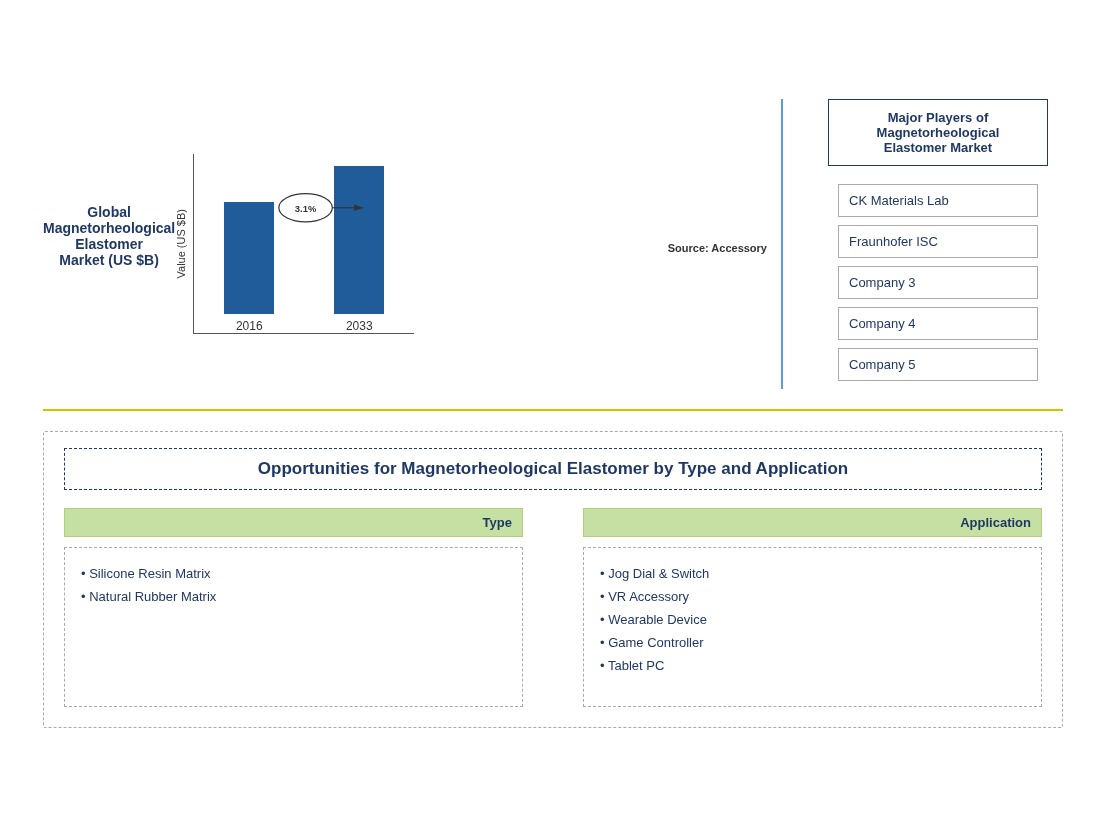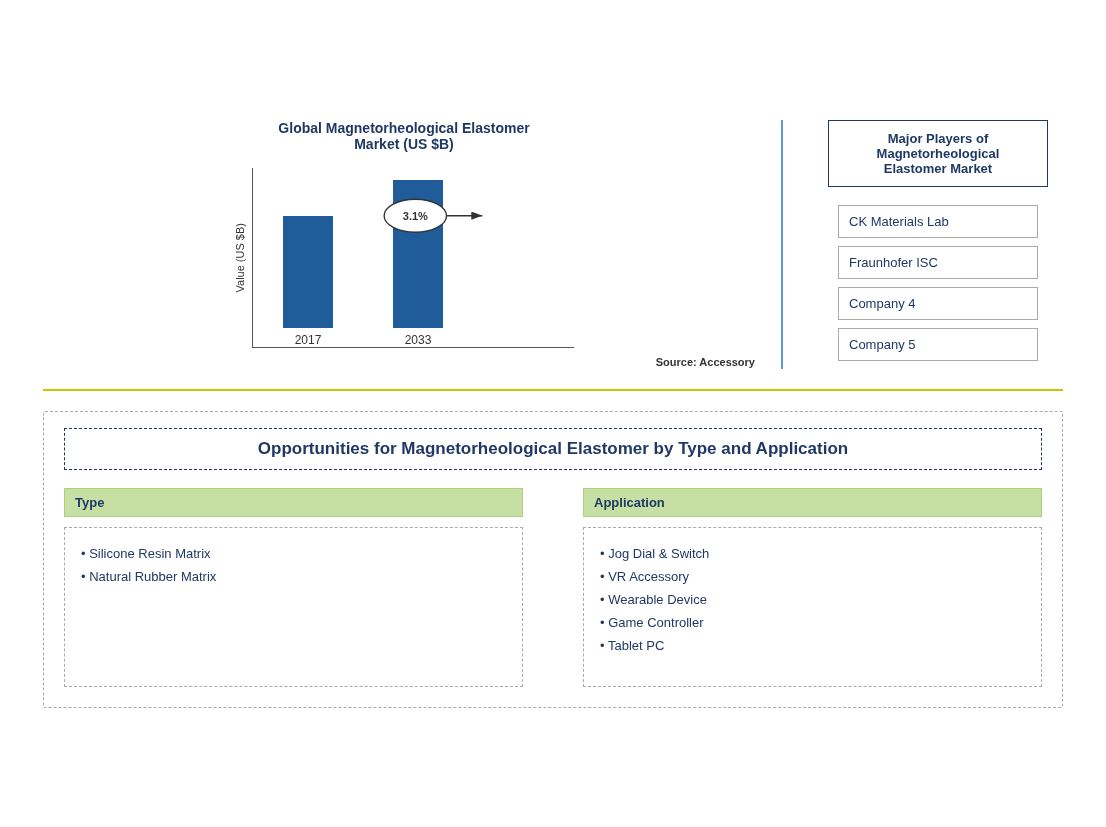--- a/index.html
+++ b/index.html
@@ -21,24 +21,24 @@
     .top-section {
       display: flex;
       border-bottom: 2px solid #c8c800;
       padding-bottom: 20px;
       margin-bottom: 20px;
     }
 
     
     .chart-area {
       flex: 1;
-      padding-right: 16px;
+      padding-right: 4px;
       border-right: 2px solid #5b9bd5;
       display: flex;
-      flex-direction: column;
+      flex-direction: row;
       align-items: center;
     }
     .chart-title {
       font-size: 14px;
       font-weight: bold;
       color: #1f3864;
       text-align: center;
       margin-bottom: 16px;
     }
     .chart-wrapper {
@@ -151,21 +151,21 @@
     }
     .bottom-columns {
       display: flex;
       gap: 60px;
     }
     .column {
       flex: 1;
     }
     .column-header {
       background: #c6e0a4;
-      text-align: left;
+      text-align: right;
       font-size: 13px;
       font-weight: bold;
       color: #1f3864;
       padding: 6px 10px;
       margin-bottom: 10px;
       border: 1px solid #b0d080;
     }
     .column-body {
       border: 1px dashed #aaa;
       padding: 14px 16px;
@@ -198,21 +198,21 @@
         <span>Market (US $B)</span>
       </div>
 
       <div class="chart-wrapper">
         <div class="y-axis-label">Value (US $B)</div>
         <div class="chart-inner">
           <div class="bars-container">
 
             <div class="bar-group">
               <div class="bar" style="height: 112px;"></div>
-              <div class="bar-label">2017</div>
+              <div class="bar-label">2016</div>
             </div>
 
             <div class="bar-group">
               <div class="bar" style="height: 148px;"></div>
               <div class="bar-label">2033</div>
             </div>
 
             <svg class="annotation-svg" viewBox="0 0 280 195">
 
               <ellipse cx="142" cy="52" rx="34" ry="18" fill="white" stroke="#333" stroke-width="1.5"></ellipse>
@@ -233,20 +233,21 @@
     </div>
 
     <div class="players-area">
       <div class="players-title-box">
         <span>Major Players of</span><br>
         <span>Magnetorheological</span><br>
         <span>Elastomer Market</span>
       </div>
       <div class="player-item">CK Materials Lab</div>
       <div class="player-item">Fraunhofer ISC</div>
+      <div class="player-item">Company 3</div>
       <div class="player-item">Company 4</div>
       <div class="player-item">Company 5</div>
     </div>
 
   </div>
 
   <div class="bottom-section">
     <div class="bottom-title">Opportunities for Magnetorheological Elastomer by Type and Application</div>
     <div class="bottom-columns">
 

